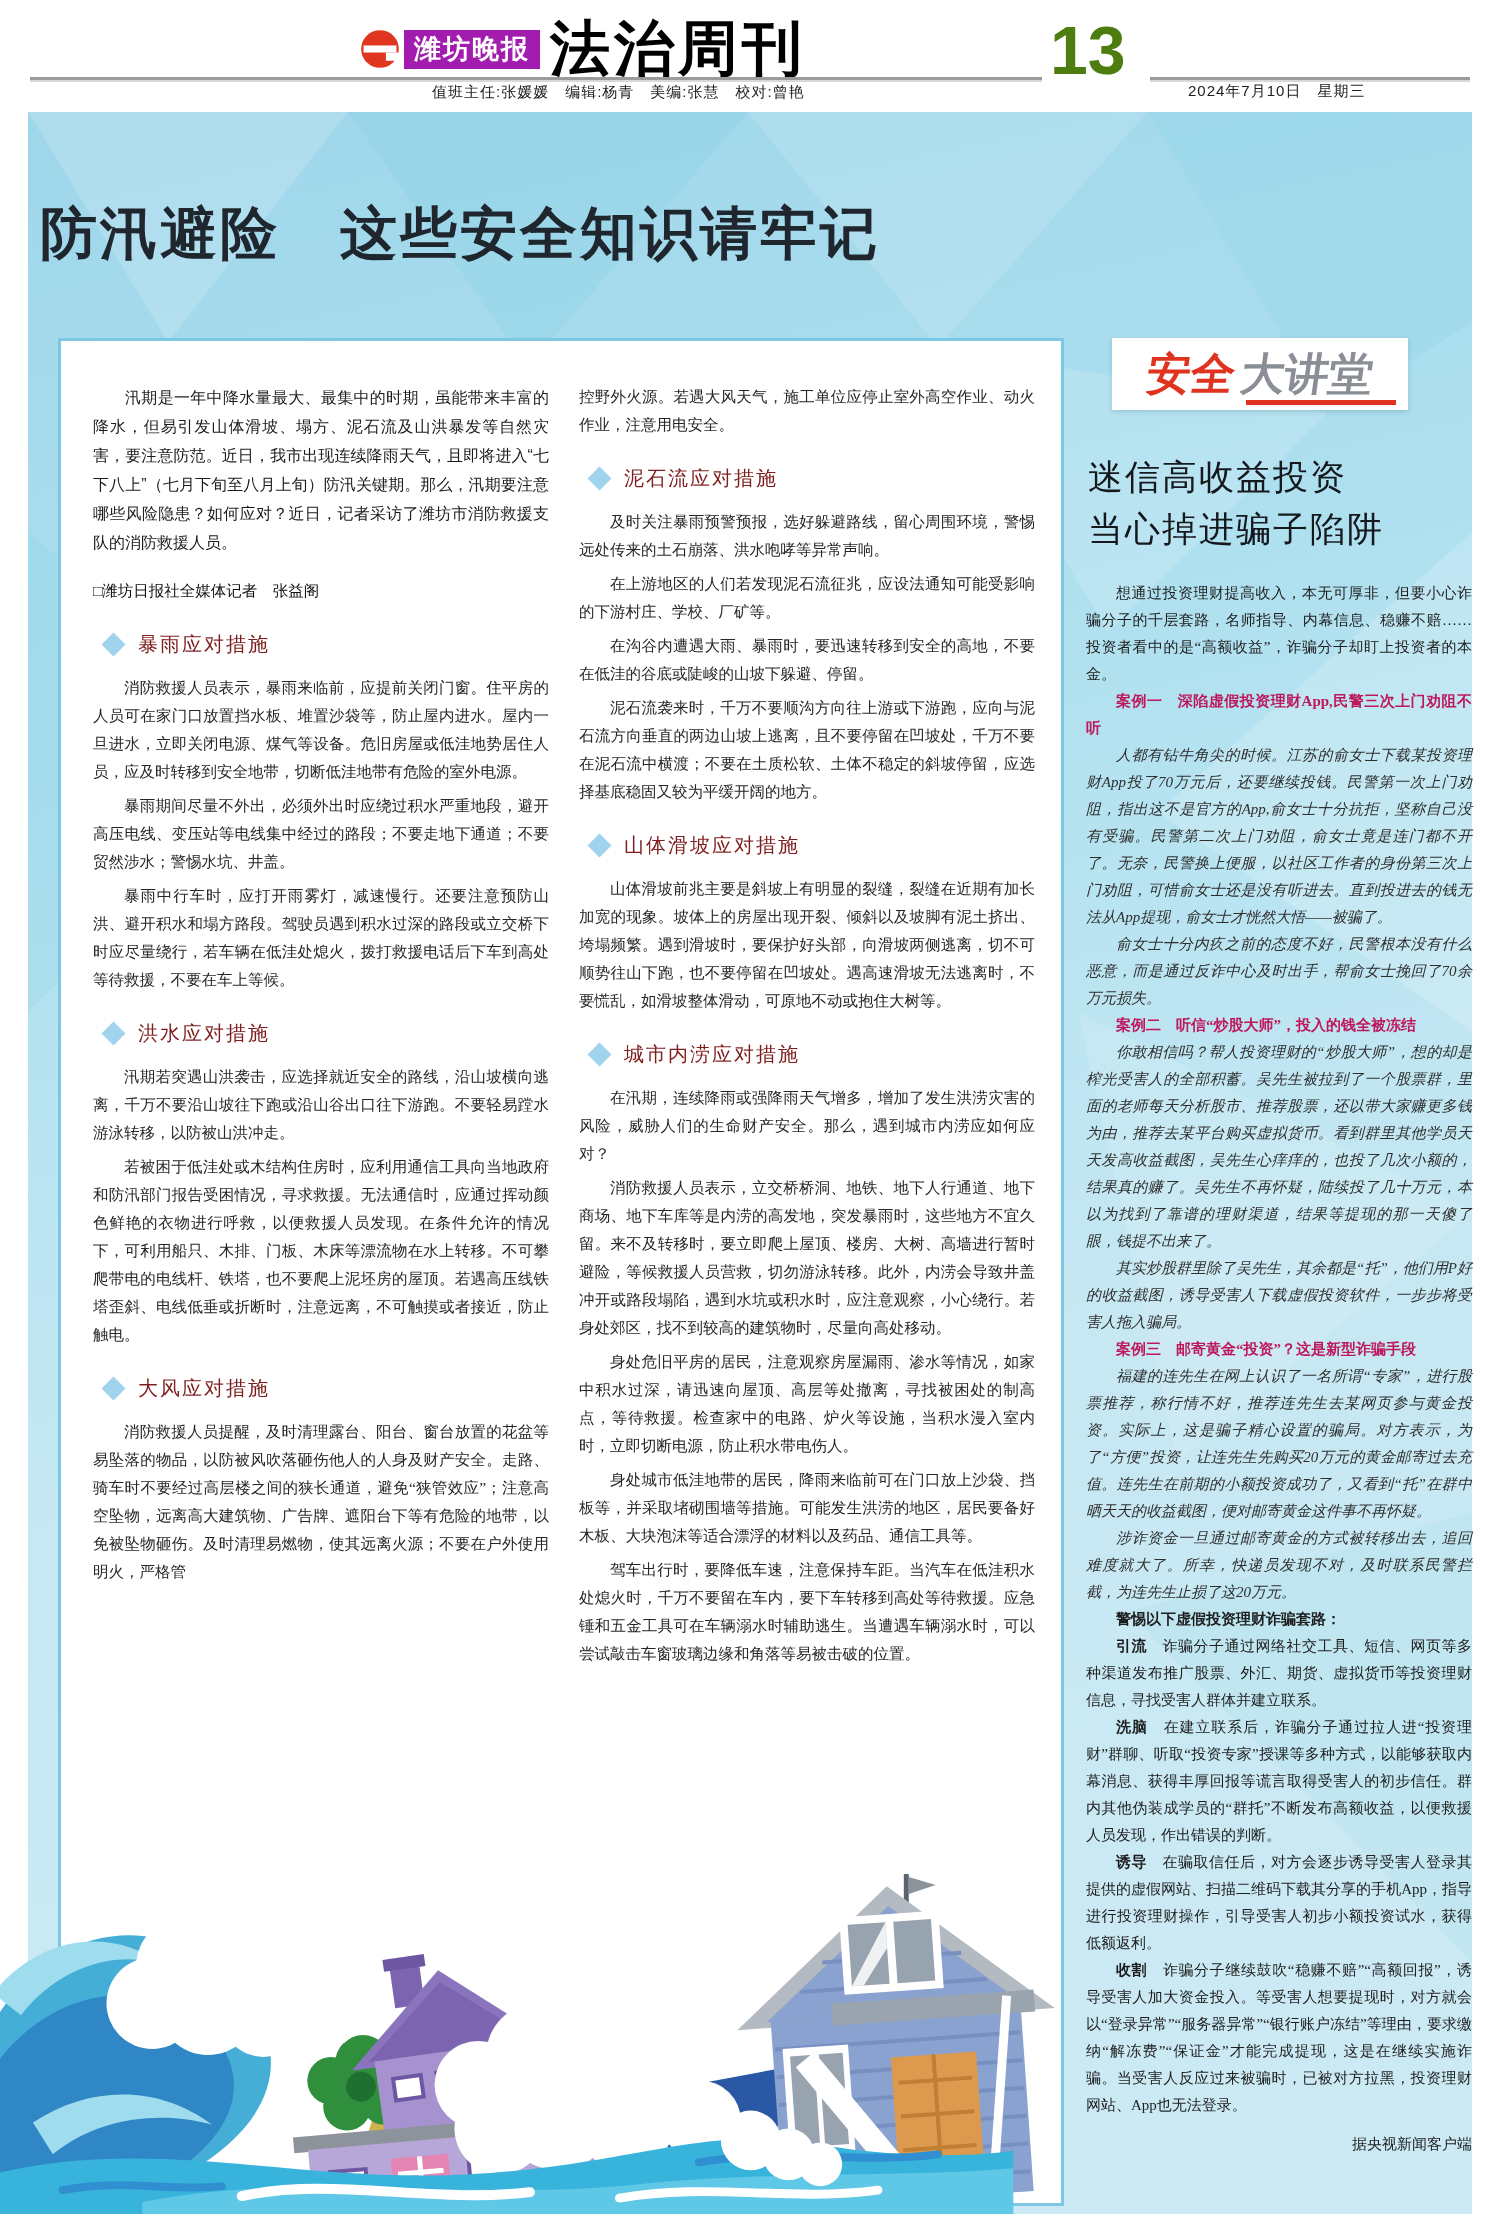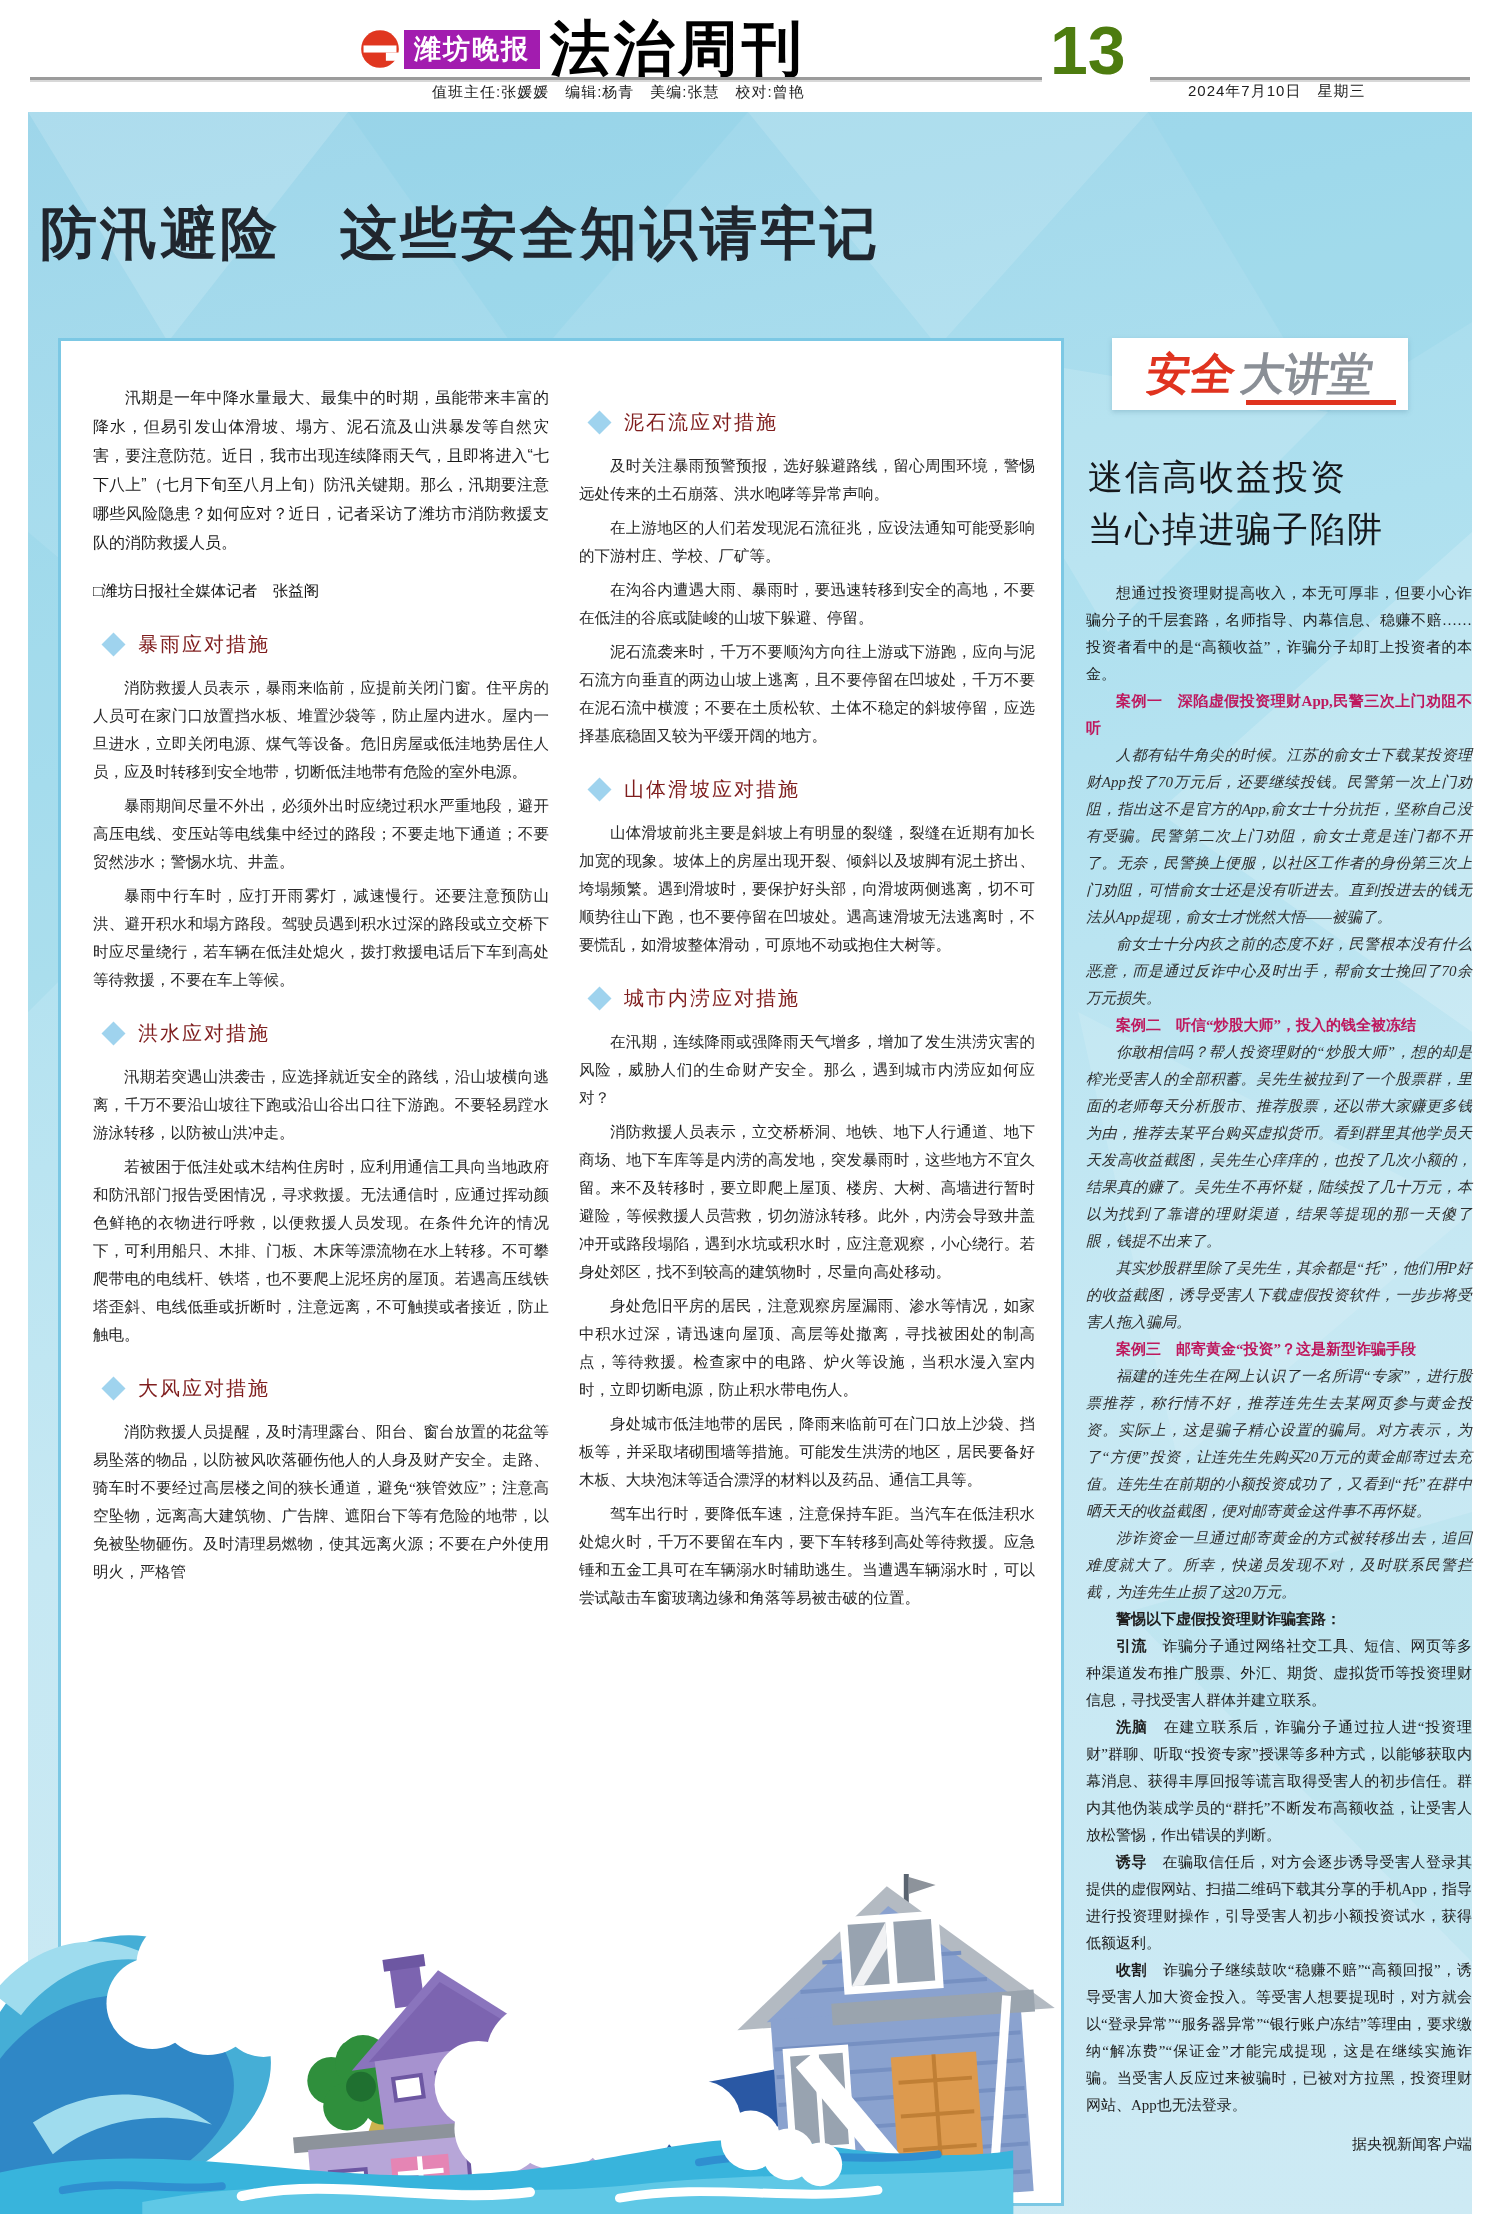--- a/index.html
+++ b/index.html
@@ -125,20 +125,21 @@
         <p>若被困于低洼处或木结构住房时，应利用通信工具向当地政府和防汛部门报告受困情况，寻求救援。无法通信时，应通过挥动颜色鲜艳的衣物进行呼救，以便救援人员发现。在条件允许的情况下，可利用船只、木排、门板、木床等漂流物在水上转移。不可攀爬带电的电线杆、铁塔，也不要爬上泥坯房的屋顶。若遇高压线铁塔歪斜、电线低垂或折断时，注意远离，不可触摸或者接近，防止触电。</p>
 
         <h3 class="sec-h">
           <span class="diamond"></span>
           <span>大风应对措施</span>
         </h3>
         <p>消防救援人员提醒，及时清理露台、阳台、窗台放置的花盆等易坠落的物品，以防被风吹落砸伤他人的人身及财产安全。走路、骑车时不要经过高层楼之间的狭长通道，避免“狭管效应”；注意高空坠物，远离高大建筑物、广告牌、遮阳台下等有危险的地带，以免被坠物砸伤。及时清理易燃物，使其远离火源；不要在户外使用明火，严格管</p>
       </div>
 
       <div class="col">
+        <p style="text-indent:0">控野外火源。若遇大风天气，施工单位应停止室外高空作业、动火作业，注意用电安全。</p>
 
         <h3 class="sec-h">
           <span class="diamond"></span>
           <span>泥石流应对措施</span>
         </h3>
         <p>及时关注暴雨预警预报，选好躲避路线，留心周围环境，警惕远处传来的土石崩落、洪水咆哮等异常声响。</p>
         <p>在上游地区的人们若发现泥石流征兆，应设法通知可能受影响的下游村庄、学校、厂矿等。</p>
         <p>在沟谷内遭遇大雨、暴雨时，要迅速转移到安全的高地，不要在低洼的谷底或陡峻的山坡下躲避、停留。</p>
         <p>泥石流袭来时，千万不要顺沟方向往上游或下游跑，应向与泥石流方向垂直的两边山坡上逃离，且不要停留在凹坡处，千万不要在泥石流中横渡；不要在土质松软、土体不稳定的斜坡停留，应选择基底稳固又较为平缓开阔的地方。</p>
 
@@ -308,19 +309,19 @@
     <p class="case-title">案例二　听信“炒股大师”，投入的钱全被冻结</p>
     <p class="kai">你敢相信吗？帮人投资理财的“炒股大师”，想的却是榨光受害人的全部积蓄。吴先生被拉到了一个股票群，里面的老师每天分析股市、推荐股票，还以带大家赚更多钱为由，推荐去某平台购买虚拟货币。看到群里其他学员天天发高收益截图，吴先生心痒痒的，也投了几次小额的，结果真的赚了。吴先生不再怀疑，陆续投了几十万元，本以为找到了靠谱的理财渠道，结果等提现的那一天傻了眼，钱提不出来了。</p>
     <p class="kai">其实炒股群里除了吴先生，其余都是“托”，他们用P好的收益截图，诱导受害人下载虚假投资软件，一步步将受害人拖入骗局。</p>
 
     <p class="case-title">案例三　邮寄黄金“投资”？这是新型诈骗手段</p>
     <p class="kai">福建的连先生在网上认识了一名所谓“专家”，进行股票推荐，称行情不好，推荐连先生去某网页参与黄金投资。实际上，这是骗子精心设置的骗局。对方表示，为了“方便”投资，让连先生先购买20万元的黄金邮寄过去充值。连先生在前期的小额投资成功了，又看到“托”在群中晒天天的收益截图，便对邮寄黄金这件事不再怀疑。</p>
     <p class="kai">涉诈资金一旦通过邮寄黄金的方式被转移出去，追回难度就大了。所幸，快递员发现不对，及时联系民警拦截，为连先生止损了这20万元。</p>
 
     <p class="warn">警惕以下虚假投资理财诈骗套路：</p>
     <p class="tactic"><b>引流　</b><span>诈骗分子通过网络社交工具、短信、网页等多种渠道发布推广股票、外汇、期货、虚拟货币等投资理财信息，寻找受害人群体并建立联系。</span></p>
-    <p class="tactic"><b>洗脑　</b><span>在建立联系后，诈骗分子通过拉人进“投资理财”群聊、听取“投资专家”授课等多种方式，以能够获取内幕消息、获得丰厚回报等谎言取得受害人的初步信任。群内其他伪装成学员的“群托”不断发布高额收益，让受害人放松警惕，作出错误的判断。</span></p>
+    <p class="tactic"><b>洗脑　</b><span>在建立联系后，诈骗分子通过拉人进“投资理财”群聊、听取“投资专家”授课等多种方式，以能够获取内幕消息、获得丰厚回报等谎言取得受害人的初步信任。群内其他伪装成学员的“群托”不断发布高额收益，以便救援人员发现，作出错误的判断。</span></p>
     <p class="tactic"><b>诱导　</b><span>在骗取信任后，对方会逐步诱导受害人登录其提供的虚假网站、扫描二维码下载其分享的手机App，指导进行投资理财操作，引导受害人初步小额投资试水，获得低额返利。</span></p>
     <p class="tactic"><b>收割　</b><span>诈骗分子继续鼓吹“稳赚不赔”“高额回报”，诱导受害人加大资金投入。等受害人想要提现时，对方就会以“登录异常”“服务器异常”“银行账户冻结”等理由，要求缴纳“解冻费”“保证金”才能完成提现，这是在继续实施诈骗。当受害人反应过来被骗时，已被对方拉黑，投资理财网站、App也无法登录。</span></p>
     <p class="source">据央视新闻客户端</p>
   </aside>
 
 </div>
 
 </body></html>

